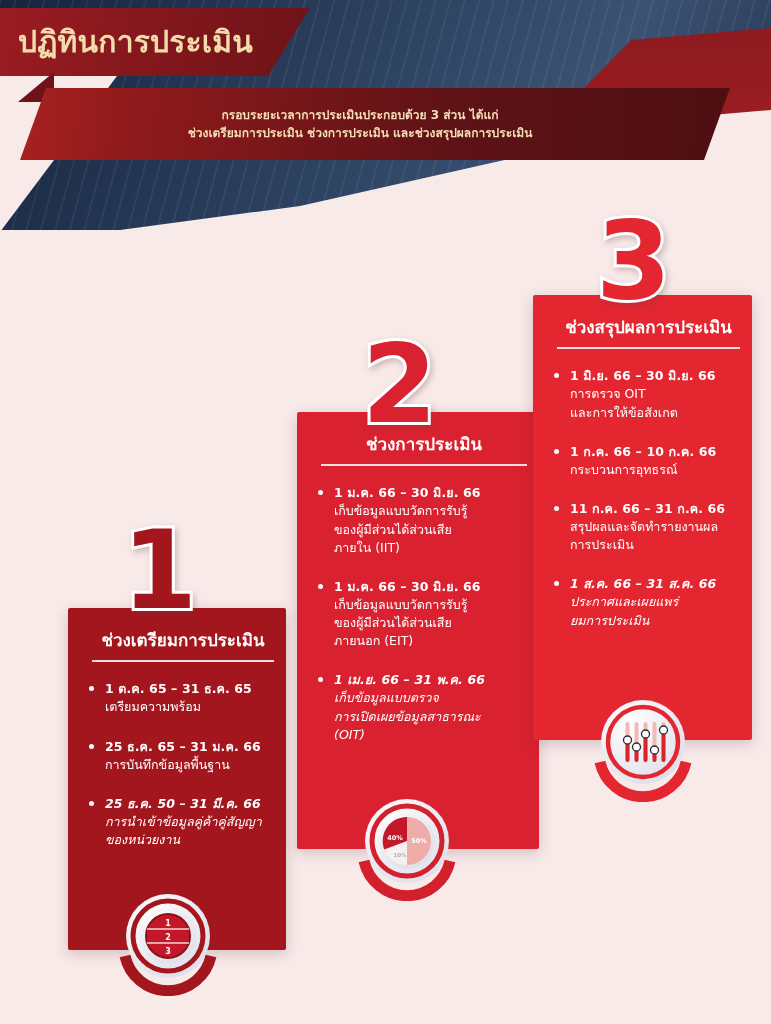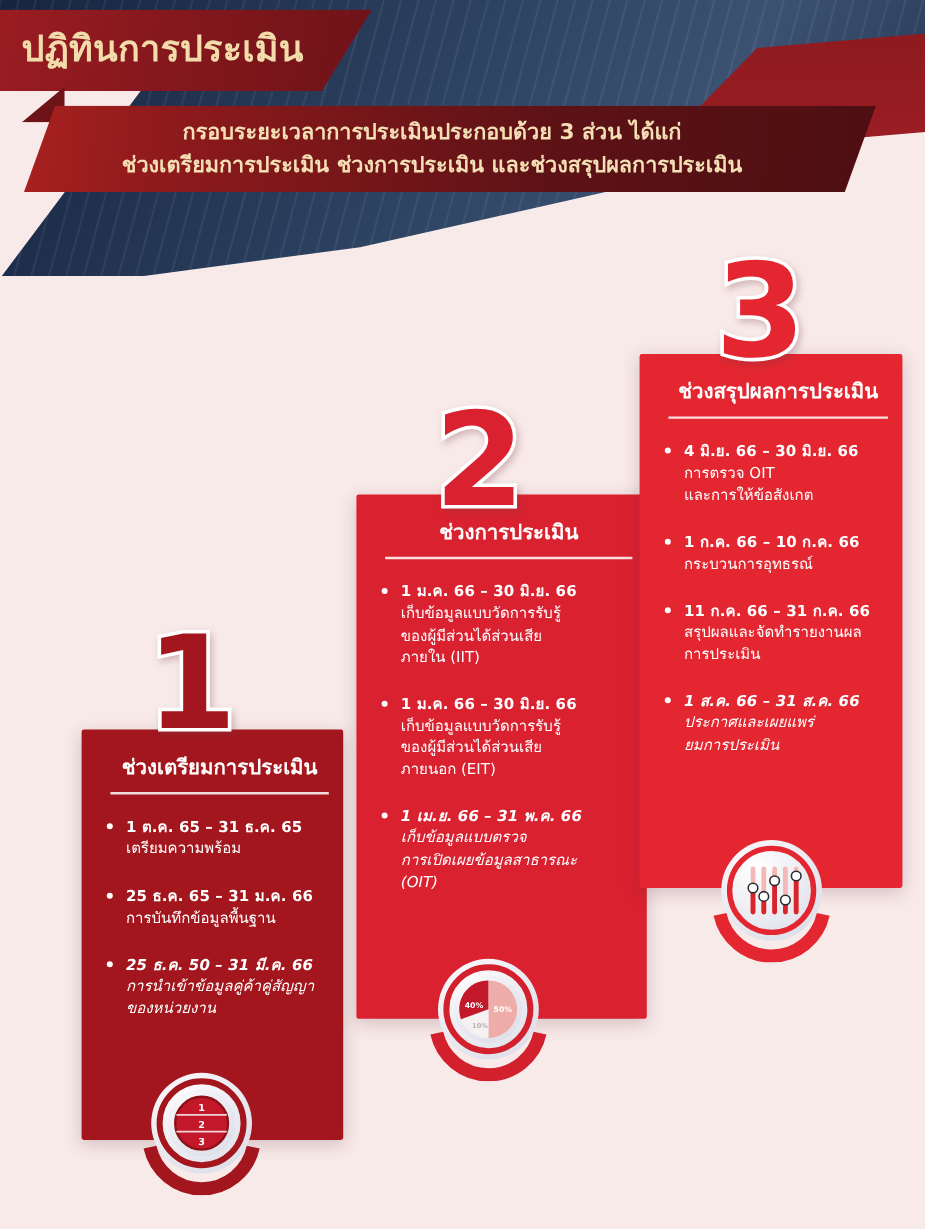--- a/index.html
+++ b/index.html
@@ -102,21 +102,21 @@
     width: 710px;
     height: 72px;
     background: linear-gradient(95deg, #a8211f 0%, #8f1a1c 16%, #5d1216 62%, #4e0f12 100%);
     clip-path: polygon(26px 0px, 710px 0px, 684px 72px, 0px 72px);
     display: flex;
     align-items: center;
     justify-content: center;
   }
   .subtitle-text {
     color: #f5dfb4;
-    font-size: 18px;
+    font-size: 12px;
     font-weight: bold;
     line-height: 1.5;
     text-align: center;
     padding-right: 60px;
     padding-left: 30px;
     white-space: pre-line;
   }
   
   .subtitle-fold {
     position: absolute;
@@ -320,21 +320,21 @@
       </ul>
     </div>
   </div>
 
   <div class="card" id="card-3">
     <div class="card-inner">
       <div class="card-title">ช่วงสรุปผลการประเมิน</div>
       <ul class="bullet-list">
         <li class="bullet-item">
           <span class="bullet-dot"></span>
-          <span class="bullet-date">4 มิ.ย. 66 – 30 มิ.ย. 66</span>
+          <span class="bullet-date">1 มิ.ย. 66 – 30 มิ.ย. 66</span>
           <span class="bullet-desc">การตรวจ OIT
 และการให้ข้อสังเกต</span>
         </li>
         <li class="bullet-item">
           <span class="bullet-dot"></span>
           <span class="bullet-date">1 ก.ค. 66 – 10 ก.ค. 66</span>
           <span class="bullet-desc">กระบวนการอุทธรณ์</span>
         </li>
         <li class="bullet-item">
           <span class="bullet-dot"></span>

